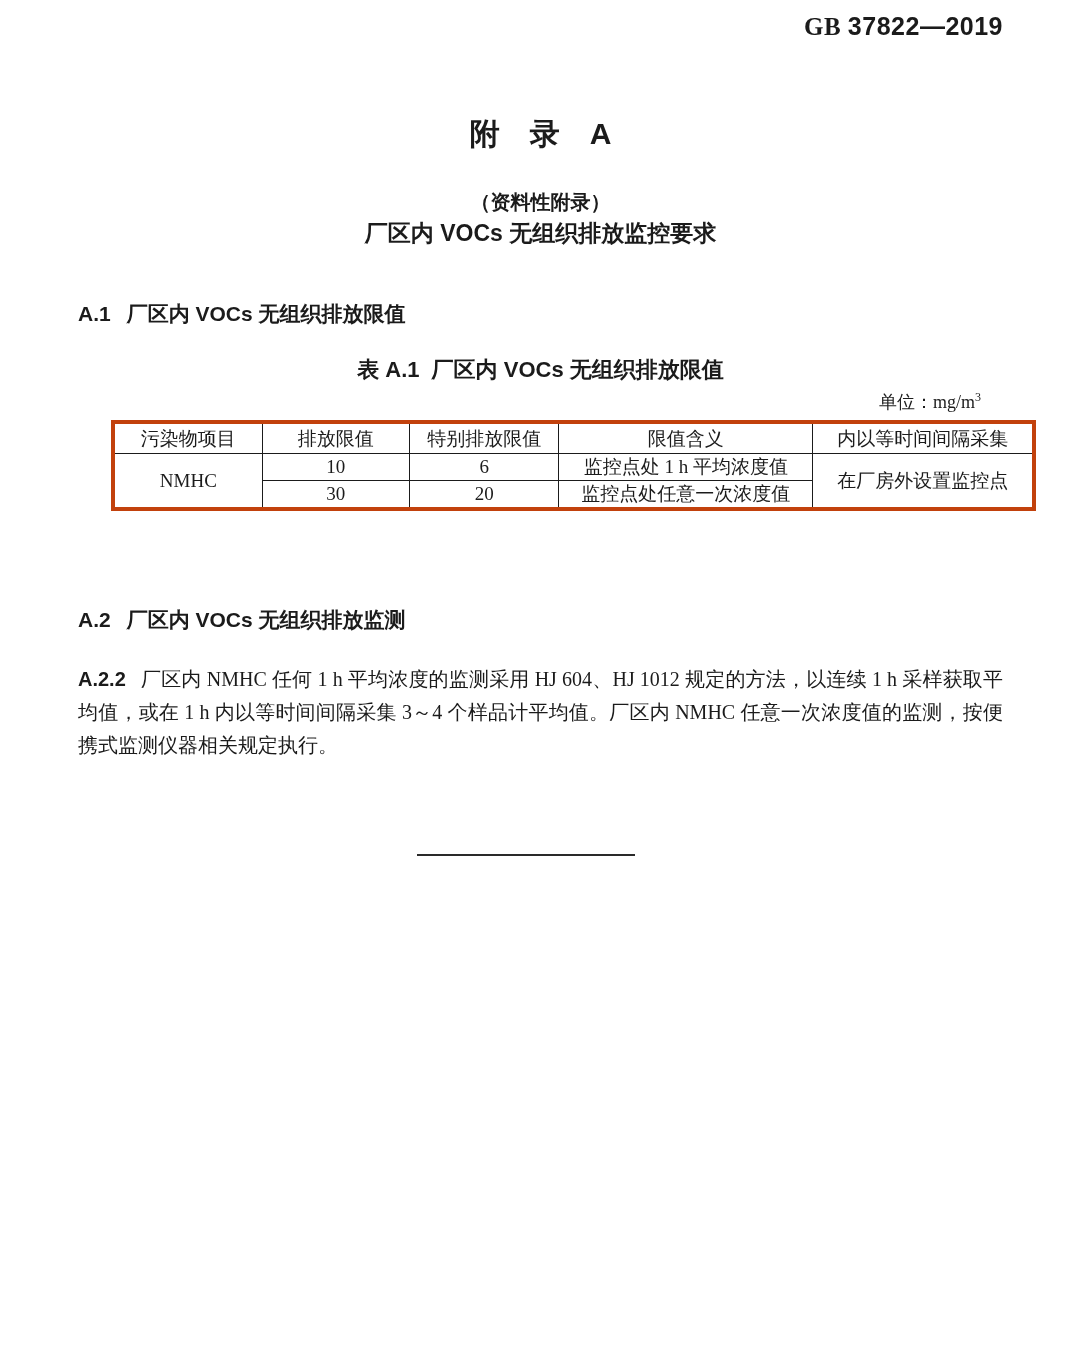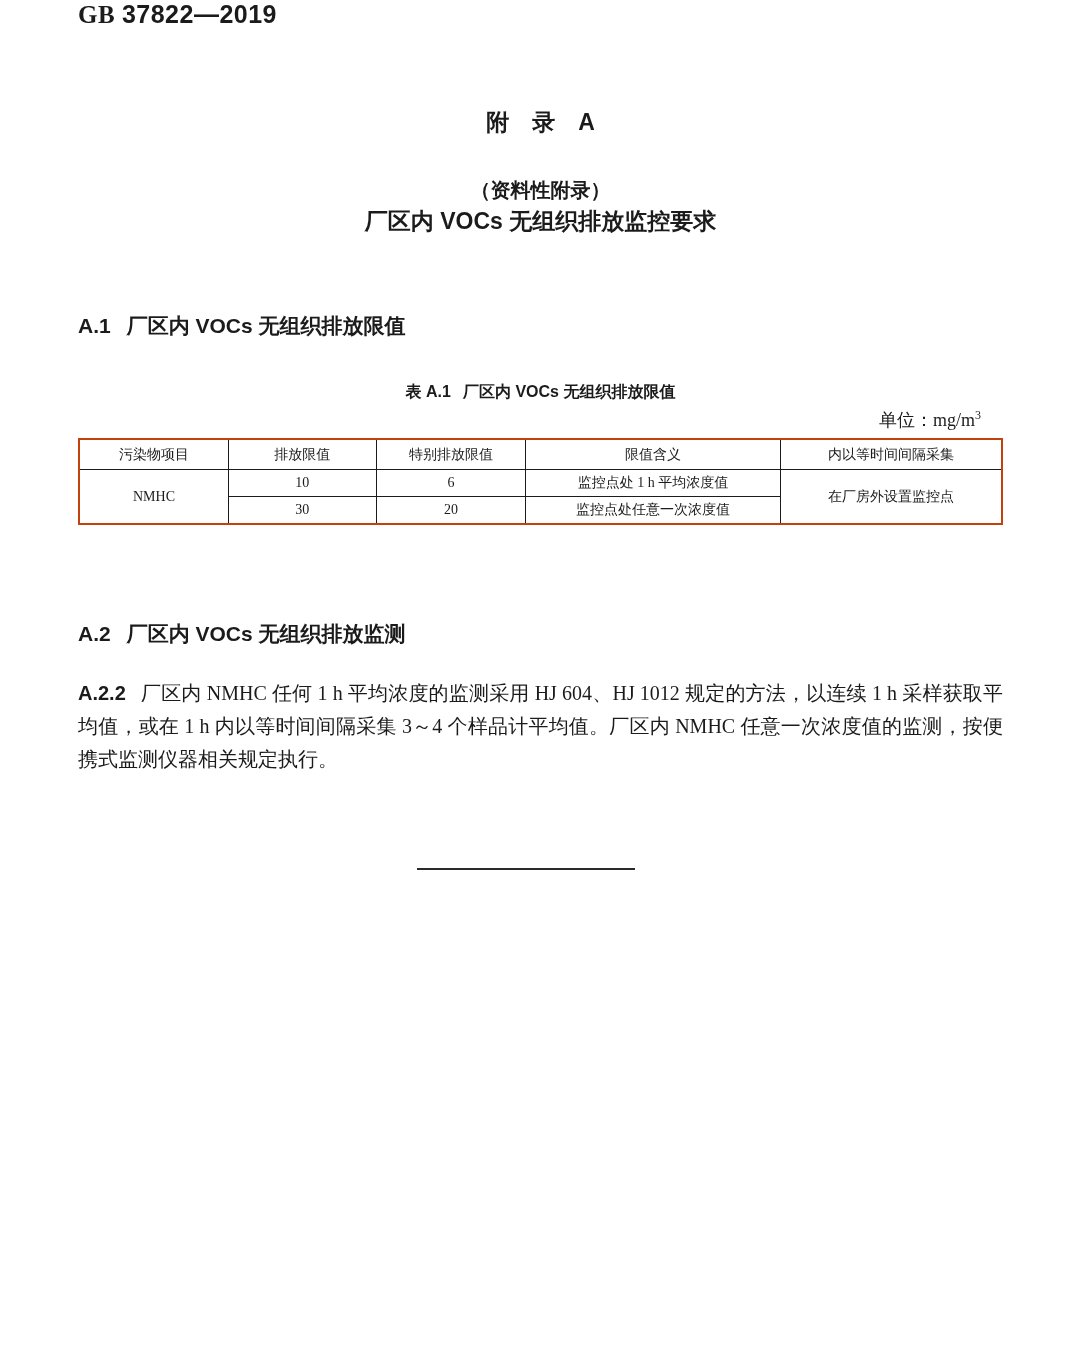--- a/index.html
+++ b/index.html
@@ -13,84 +13,86 @@
     overflow: hidden;
   }
   .content {
     position: absolute;
     left: 78px;
     top: 0;
     width: 925px;
   }
   
   .doc-header {
-    padding-top: 0;
+    padding-top: 12px;
     font-size: 25px;
     font-weight: 700;
     letter-spacing: 0.5px;
+    text-align: right;
   }
   .doc-header .gb { font-family: "Liberation Serif", "DejaVu Serif", serif; }
   .doc-header .num { font-family: "Liberation Sans", "DejaVu Sans", sans-serif; }
 
   
   .title-block { margin-top: 78px; text-align: center; }
   .appendix-title {
     font-family: "Liberation Sans", "DejaVu Sans", sans-serif;
-    font-weight: 700; font-size: 23px; line-height: 30px;
+    font-weight: 700; font-size: 30px; line-height: 30px;
   }
   .appendix-subtitle {
     font-family: "Liberation Sans", "DejaVu Sans", sans-serif;
     font-weight: 700; font-size: 20px; line-height: 30px; margin-top: 38px;
   }
   .appendix-heading {
     font-family: "Liberation Sans", "DejaVu Sans", sans-serif;
     font-weight: 700; font-size: 23px; line-height: 32px;
   }
 
   
   .section-heading {
     font-family: "Liberation Sans", "DejaVu Sans", sans-serif;
     font-weight: 700; font-size: 21px; line-height: 26px;
   }
   .section-heading .sec-label { margin-right: 16px; }
-  .sec-a1 { margin-top: 76px; }
+  .sec-a1 { margin-top: 52px; }
   .sec-a2 { margin-top: 96px; }
 
   .body-para {
     margin: 36px 0 0 0;
     font-size: 20px;
     line-height: 30px;
     text-indent: 2em;
     text-align: justify;
   }
 
   
   .table-caption {
-    margin-top: 43px;
+    margin-top: 28px;
     text-align: center;
     font-family: "Liberation Sans", "DejaVu Sans", sans-serif;
     font-weight: 700;
-    font-size: 16px;
+    font-size: 22px;
   }
   .table-caption .cap-prefix { margin-right: 12px; }
   .unit-line {
     margin-top: 5px;
     text-align: right;
     font-size: 18px;
     padding-right: 22px;
   }
   .unit-line sup { font-size: 12px; }
 
   
   table.limits {
     margin-top: 6px;
     width: 100%;
     border-collapse: collapse;
-    border: 2px solid #c2410c;
-    font-size: 14px;
+    border: 4px solid #c2410c;
+    font-size: 19px;
+    margin-left: 33px;
   }
   table.limits th, table.limits td {
     border: 1px solid #1b1b1b;
     font-weight: normal;
     text-align: center;
     vertical-align: middle;
     padding: 0 4px;
   }
   table.limits th { height: 29px; }
   table.limits td { height: 26px; }

